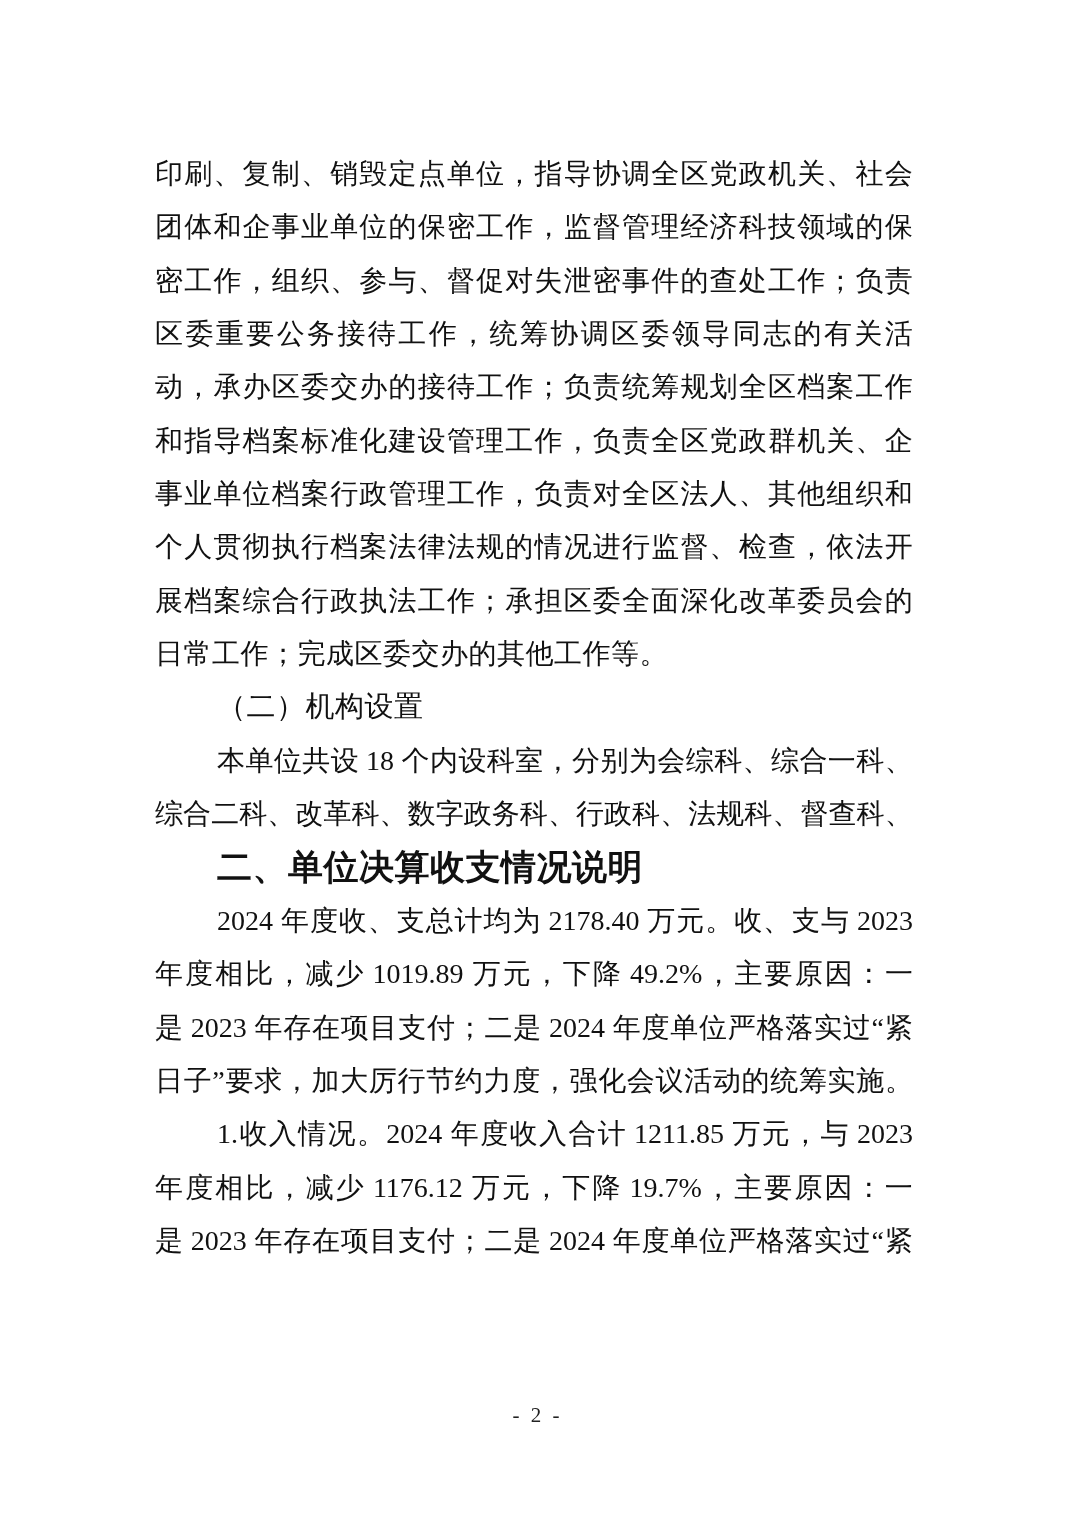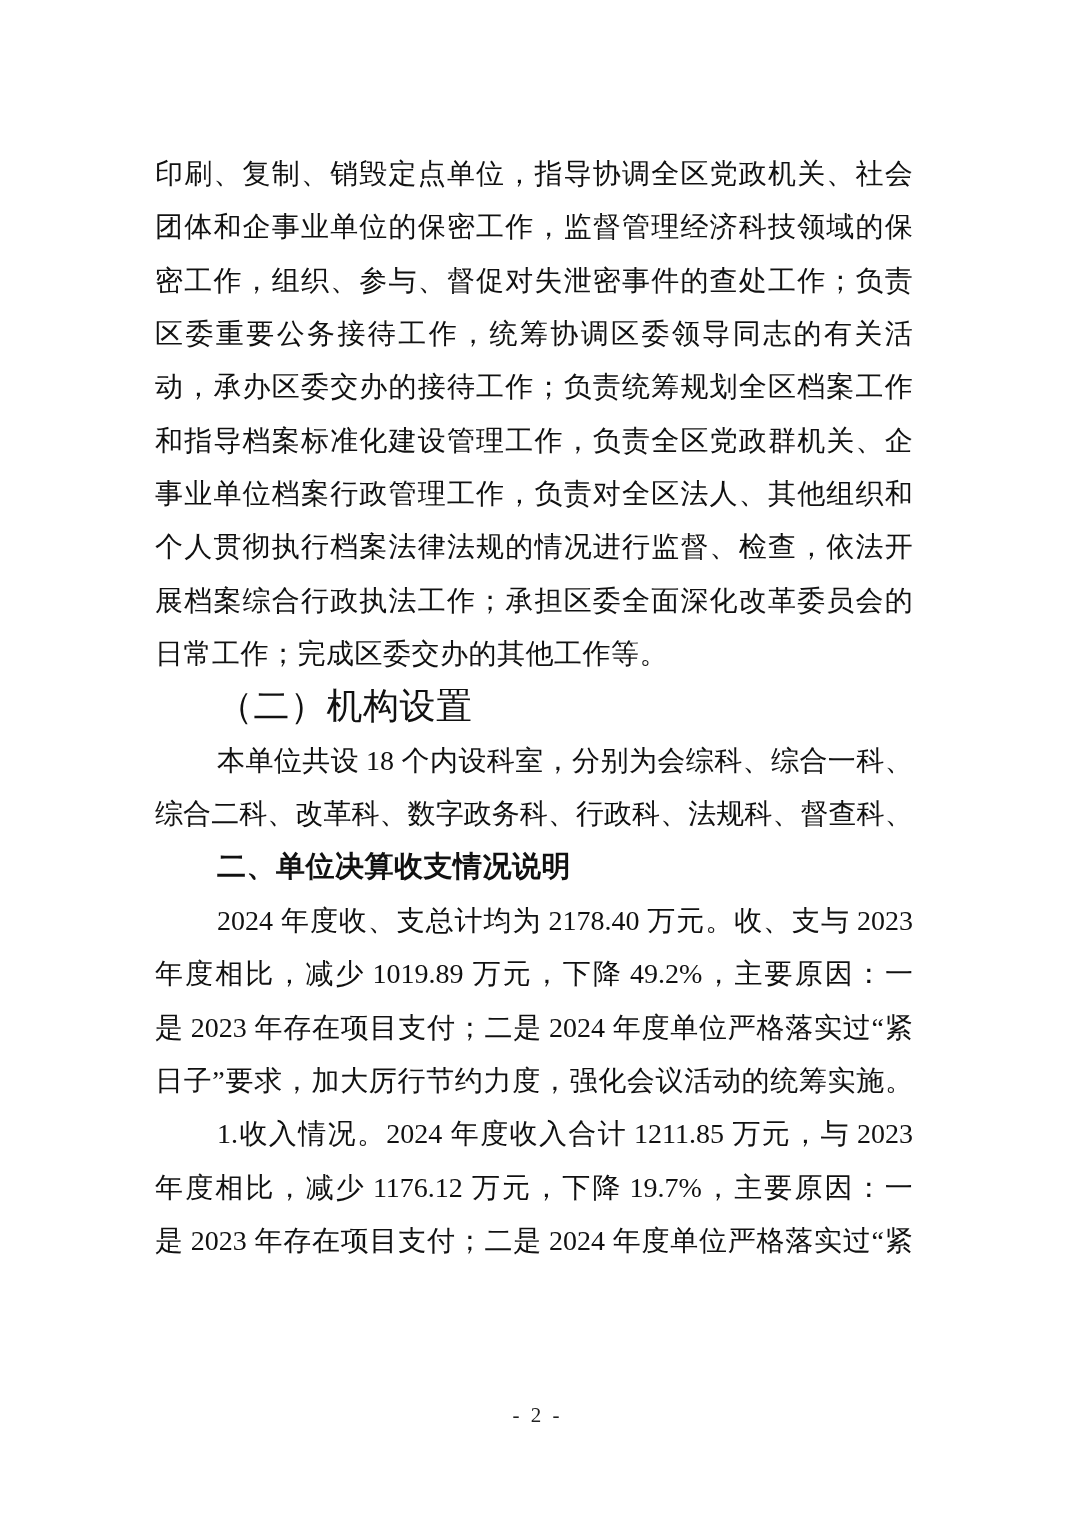--- a/index.html
+++ b/index.html
@@ -29,24 +29,24 @@
     display:flex;
     justify-content:space-between;
     align-items:baseline;
     letter-spacing:0;
   }
   .line.flexed span{white-space:pre;}
   .indent{padding-left:62px;}
   .h-hei{
     font-family:"Liberation Sans","DejaVu Sans",sans-serif;
     font-weight:700;
+    font-size:35px;
+  }
+  .h-kai{
     font-size:29px;
-  }
-  .h-kai{
-    font-size:36px;
     font-weight:500;
   }
   .footer{
     position:absolute;
     left:0;right:0;top:1403px;
     text-align:center;
     font-size:21px;
     letter-spacing:3px;
     color:#222222;
   }

